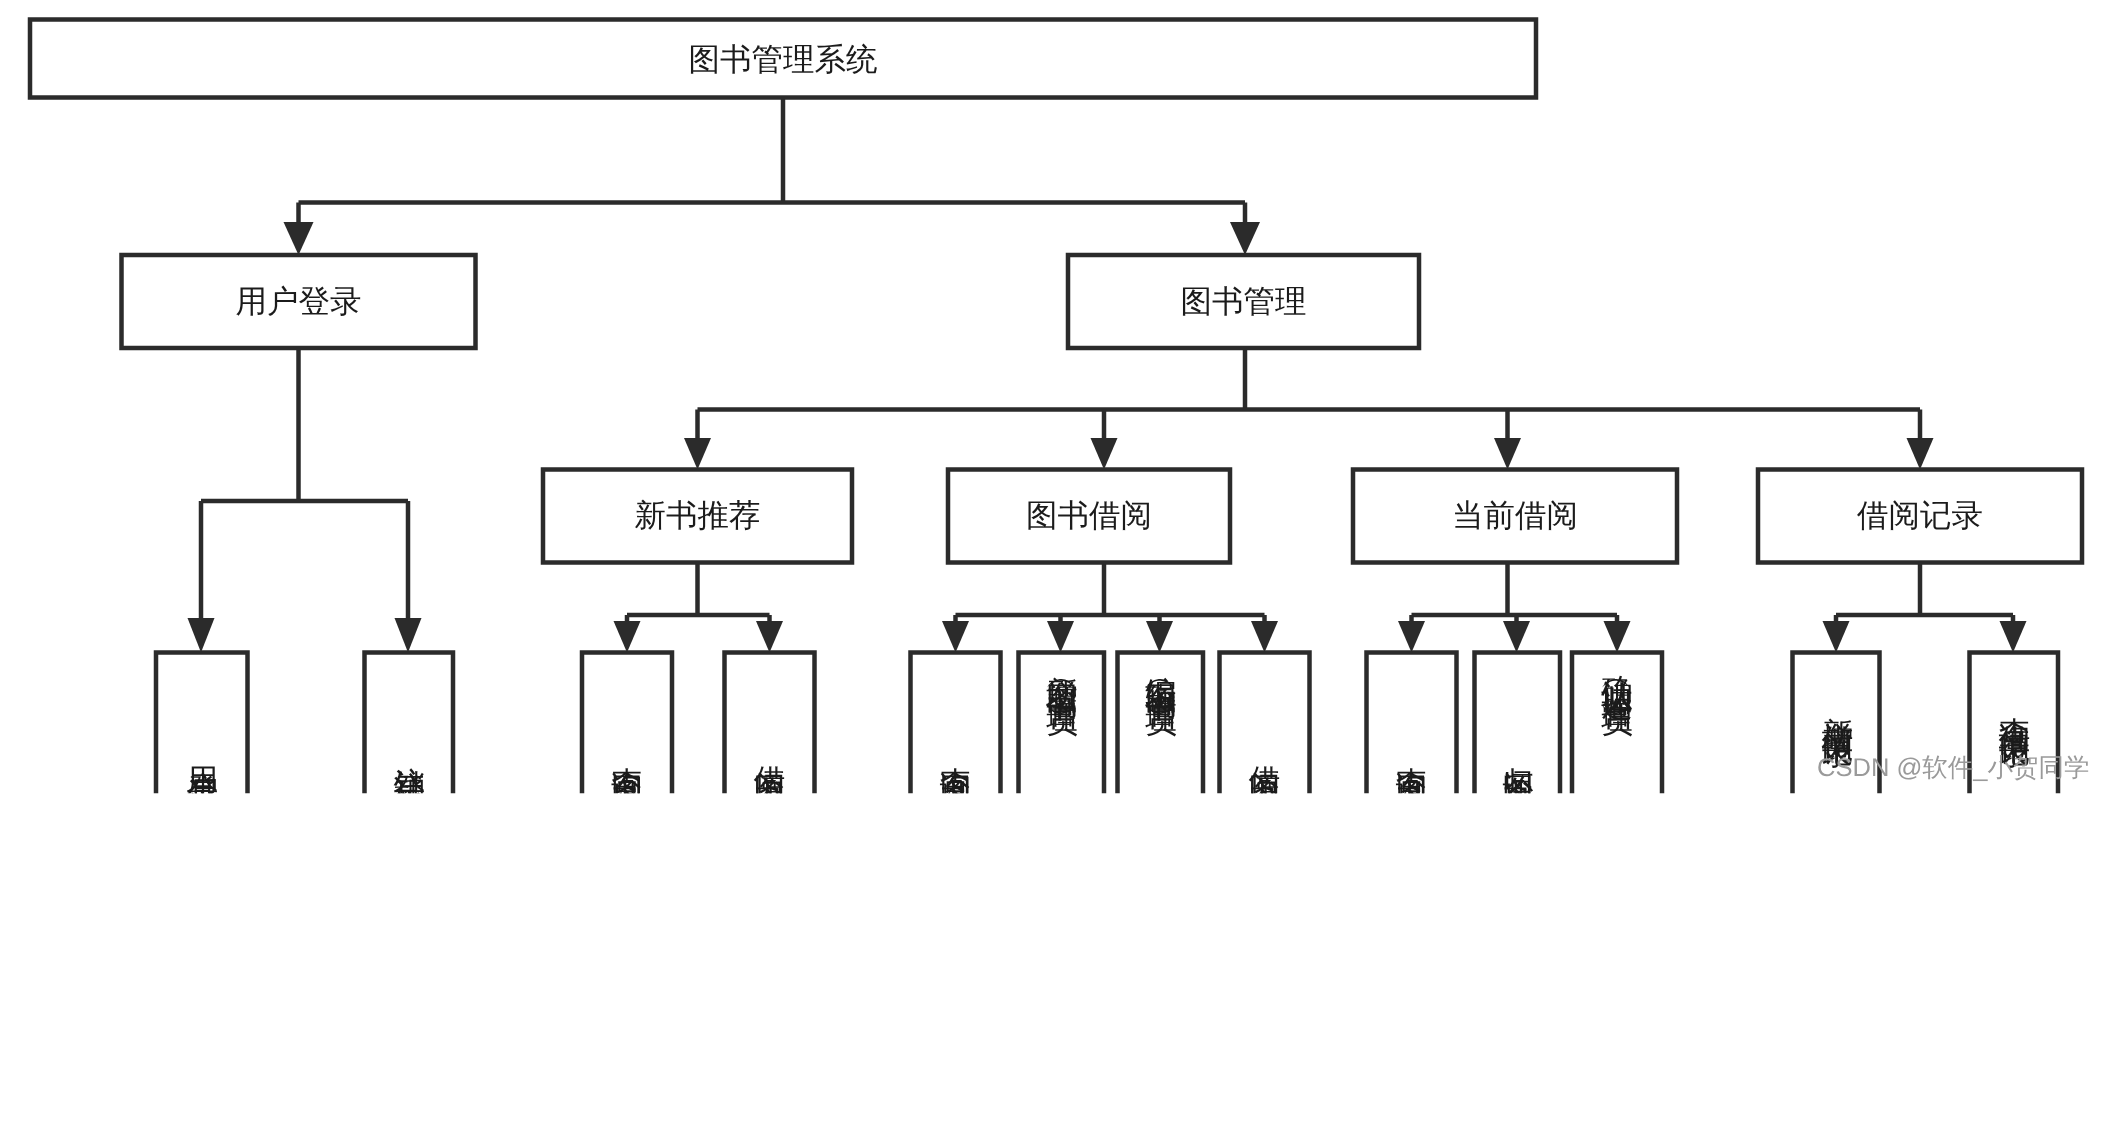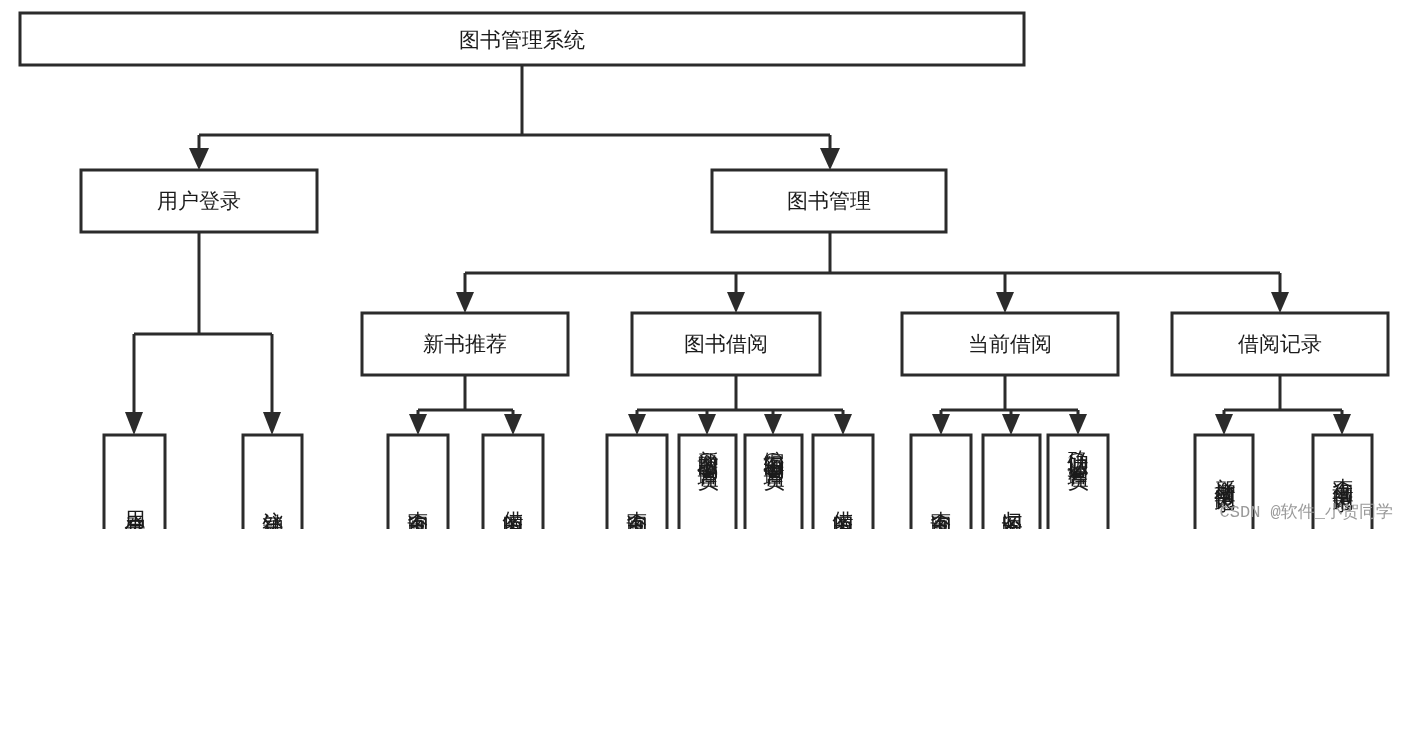--- a/index.html
+++ b/index.html
@@ -52,21 +52,21 @@
     font-size: 21px;
     text-anchor: middle;
     writing-mode: vertical-rl;
     glyph-orientation-vertical: 0;
     letter-spacing: 3px;
   }
   .watermark {
     position: absolute;
     right: 12px;
     bottom: 6px;
-    font-family: Liberation Mono, monospace;
+    font-family: Liberation Sans, sans-serif;
     font-size: 17px;
     color: #9a9a9a;
     white-space: nowrap;
     pointer-events: none;
   }
 </style>
 </head>
 <body>
 
 <div id="diagram-root">

